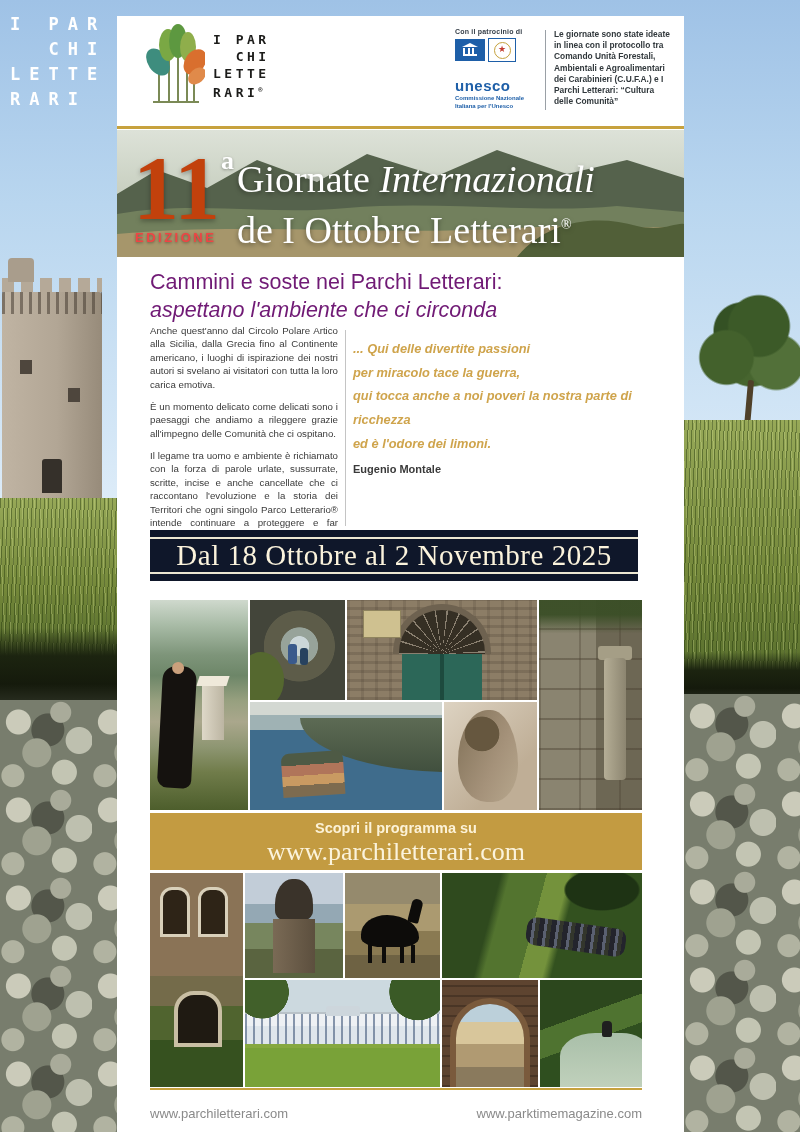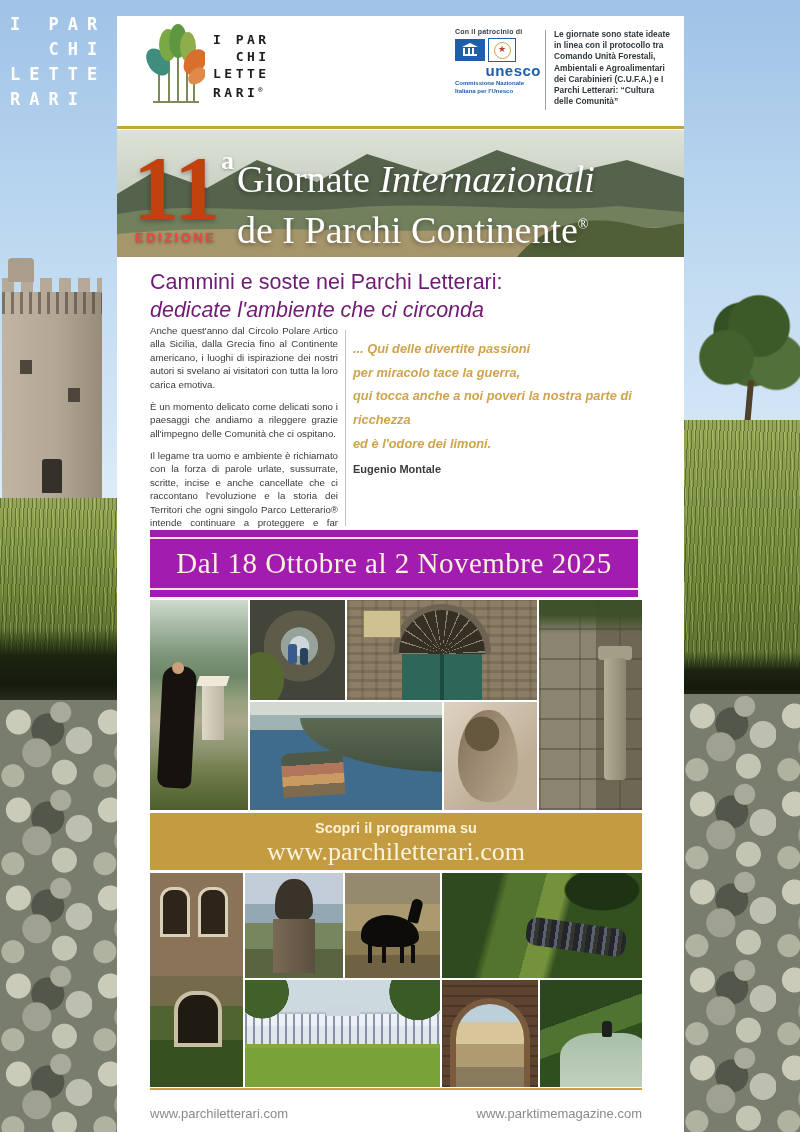--- a/index.html
+++ b/index.html
@@ -63,21 +63,21 @@
   .logo-row{display:flex;gap:3px;align-items:center;}
   .unesco-box{width:30px;height:22px;background:#1e5fa8;position:relative;}
   .temple{position:absolute;left:6px;top:4px;width:18px;height:13px;}
   .temple::before{content:"";position:absolute;top:0;left:1px;right:1px;height:4px;background:#fff;
     clip-path:polygon(0 100%,50% 0,100% 100%);}
   .temple::after{content:"";position:absolute;top:5px;left:2px;right:2px;bottom:0;
     background:repeating-linear-gradient(90deg,#fff 0 2px,rgba(0,0,0,0) 2px 4.5px);border-bottom:2px solid #fff;}
   .emblem-box{width:26px;height:22px;border:1px solid #1e5fa8;display:flex;align-items:center;justify-content:center;}
   .emblem-star{width:15px;height:15px;border:1.5px solid #c5a13c;border-radius:50%;color:#c23b2e;
     font-size:9px;line-height:13px;text-align:center;}
-  .unesco-word{font-size:15px;font-weight:bold;letter-spacing:.5px;margin-top:0;color:#1e5fa8;text-align:right;}
+  .unesco-word{font-size:15px;font-weight:bold;letter-spacing:.5px;margin-top:15px;color:#1e5fa8;}
   .unesco-sub{font-size:6px;font-weight:bold;line-height:1.35;color:#1e5fa8;}
   .hdr-divider{left:428px;top:14px;width:1px;height:80px;background:#9aa0a6;}
   .protocol{left:437px;top:13px;width:116px;font-size:8.4px;line-height:1.33;color:#31383c;font-weight:bold;}
 
   .gold-rule{background:#c7a23e;}
 
   
   .edition-banner{left:0;top:114px;width:567px;height:127px;overflow:hidden;}
   .edition-banner svg{position:absolute;left:0;top:0;}
   .ed-num{left:16px;top:12px;color:#c2410c;font-family:"Liberation Serif",serif;font-size:92px;line-height:1;
@@ -97,21 +97,21 @@
   .col-left{left:33px;top:308px;width:188px;font-size:9.7px;line-height:1.38;color:#3a3a3a;text-align:justify;}
   .col-left p{margin:0 0 9px 0;}
   .signature{text-align:right;font-weight:bold;font-size:10.5px;margin-top:12px;}
   .col-divider{left:228px;top:314px;width:1px;height:196px;background:#c4c4c4;}
   .col-right{left:236px;top:306px;width:292px;color:#3a3a3a;}
   .intro{font-size:13.2px;line-height:1.42;}
   .quote{margin-top:15px;color:#cfa44c;font-style:italic;font-weight:bold;font-size:12.8px;line-height:1.85;}
   .quote-author{margin-top:8px;font-weight:bold;font-size:11px;color:#3a3a3a;}
 
   
-  .date-banner{left:33px;top:514px;width:488px;height:67px;background:#a21caf;}
+  .date-banner{left:33px;top:514px;width:488px;height:51px;background:#0f172a;}
   .date-banner .inner{position:absolute;left:0;right:0;top:7px;bottom:7px;
     border-top:2px solid rgba(250,243,220,.95);border-bottom:2px solid rgba(250,243,220,.95);
     display:flex;align-items:center;justify-content:center;}
   .date-banner .txt{color:#fbf3dc;font-family:"Liberation Serif",serif;font-size:29px;letter-spacing:.5px;}
   .program-banner{left:33px;top:797px;width:492px;height:57px;background:#c39b41;text-align:center;}
   .program-banner .l1{margin-top:7px;color:#fcf2d7;font-weight:bold;font-size:14.5px;}
   .program-banner .l2{color:#fbf3dc;font-family:"Liberation Serif",serif;font-size:26px;line-height:1.2;}
 
   
   .ph{position:absolute;overflow:hidden;}
@@ -280,27 +280,27 @@
         <path d="M0,64 L40,40 L90,58 L140,30 L200,52 L250,24 L320,46 L380,20 L450,44 L510,30 L567,48 L567,127 L0,127 Z" fill="#55624c"></path>
         <path d="M0,84 C80,70 150,86 230,78 C320,70 420,84 500,76 L567,82 L567,127 L0,127 Z" fill="#72805d"></path>
         <path d="M0,104 C120,92 260,106 400,98 C470,94 530,100 567,96 L567,127 L0,127 Z" fill="#a6966b"></path>
         <path d="M400,127 C430,90 480,84 520,96 C545,102 560,92 567,94 L567,127 Z" fill="#515f38"></path>
       </svg>
       <div class="abs ed-num">11</div>
       <div class="abs ed-sup">a</div>
       <div class="abs ed-label">EDIZIONE</div>
       <div class="abs ed-title">
         <div><span>Giornate </span><span class="it">Internazionali</span></div>
-        <div><span>de I Parchi Continente</span><sup>®</sup></div>
+        <div><span>de I Ottobre Letterari</span><sup>®</sup></div>
       </div>
     </div>
 
     <div class="abs headline">
       <div>Cammini e soste nei Parchi Letterari:</div>
-      <div class="it">dedicate l'ambiente che ci circonda</div>
+      <div class="it">aspettano l'ambiente che ci circonda</div>
     </div>
 
     <div class="abs col-left">
       <p>Anche quest'anno dal Circolo Polare Artico alla Sicilia, dalla Grecia fino al Continente americano, i luoghi di ispirazione dei nostri autori si svelano ai visitatori con tutta la loro carica emotiva.</p>
       <p>È un momento delicato come delicati sono i paesaggi che andiamo a rileggere grazie all'impegno delle Comunità che ci ospitano.</p>
       <p>Il legame tra uomo e ambiente è richiamato con la forza di parole urlate, sussurrate, scritte, incise e anche cancellate che ci raccontano l'evoluzione e la storia dei Territori che ogni singolo Parco Letterario® intende continuare a proteggere e far conoscere.</p>
       <div class="signature">Stanislao de Marsanich</div>
     </div>
     <div class="abs col-divider"></div>
     <div class="abs col-right">

